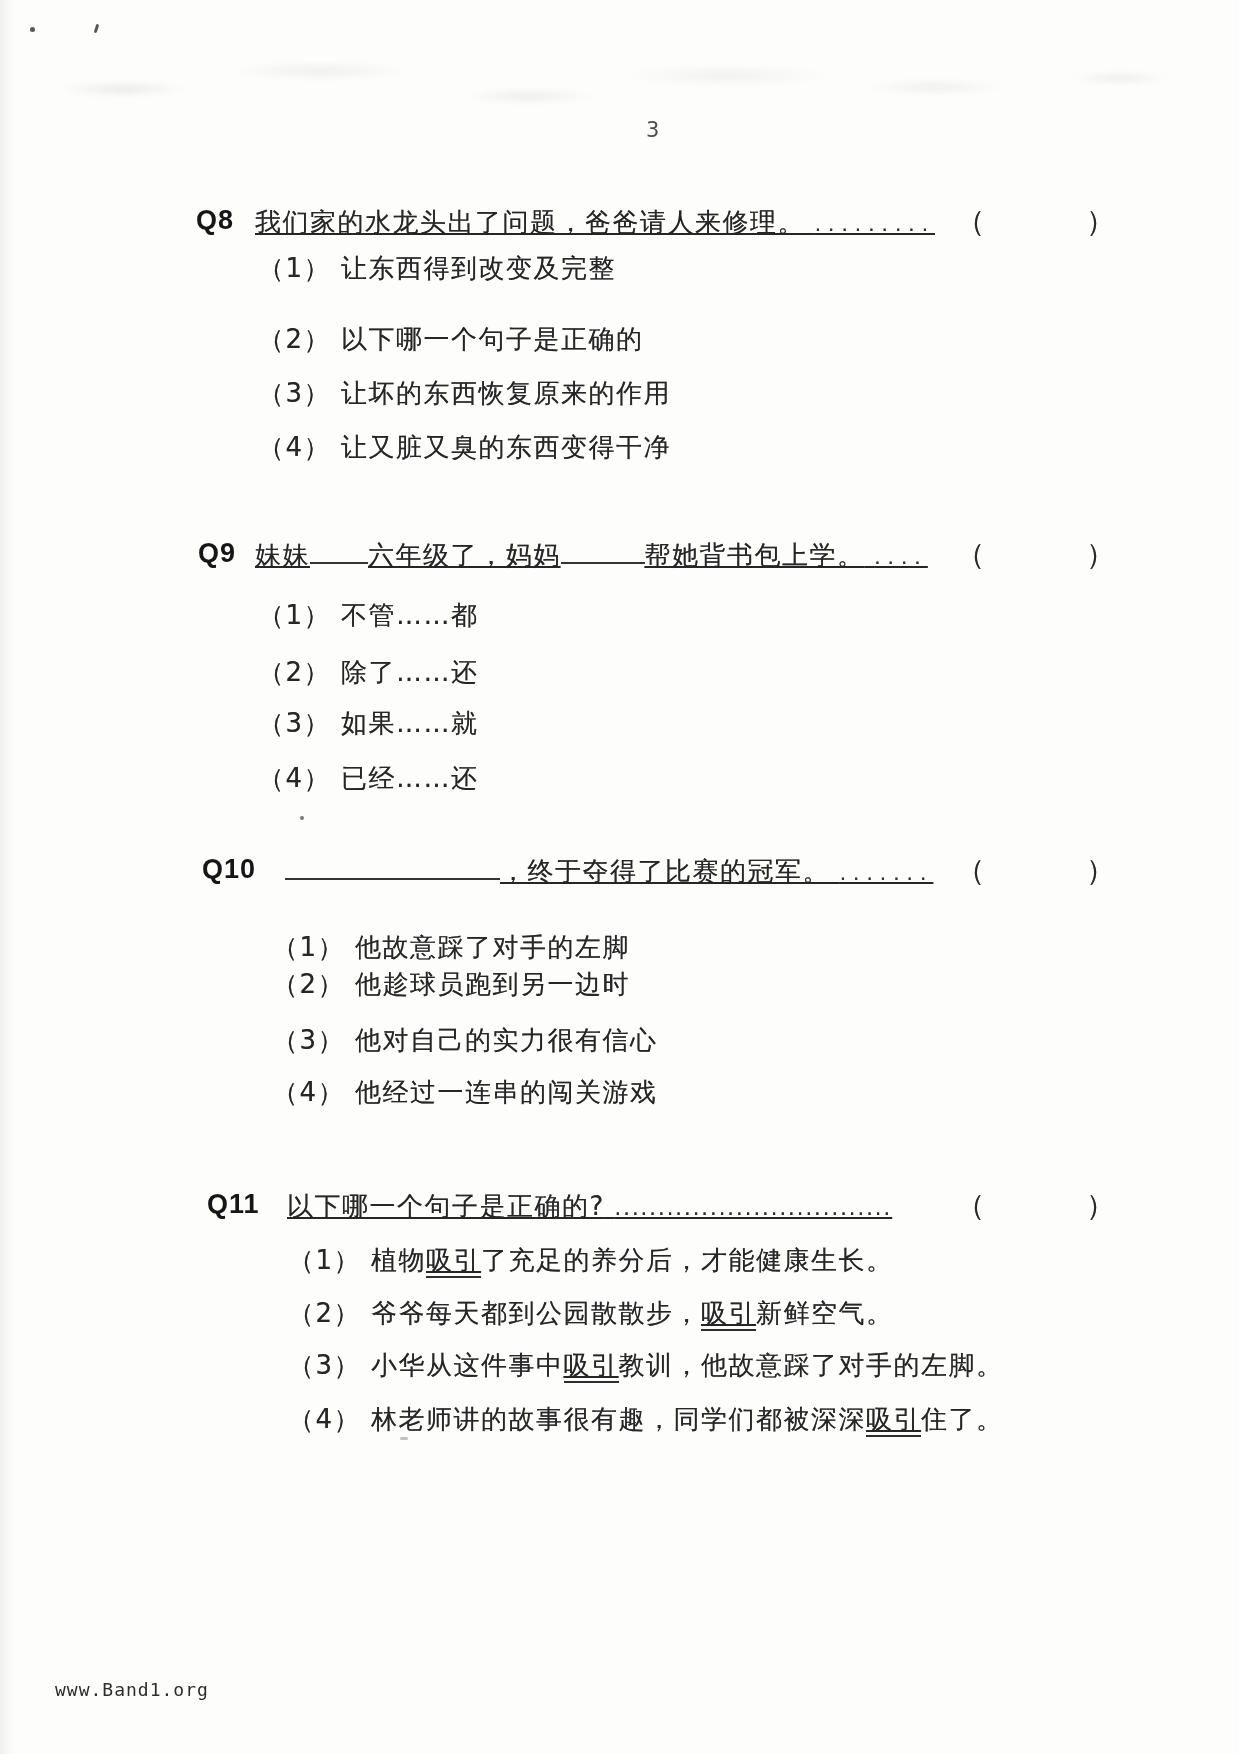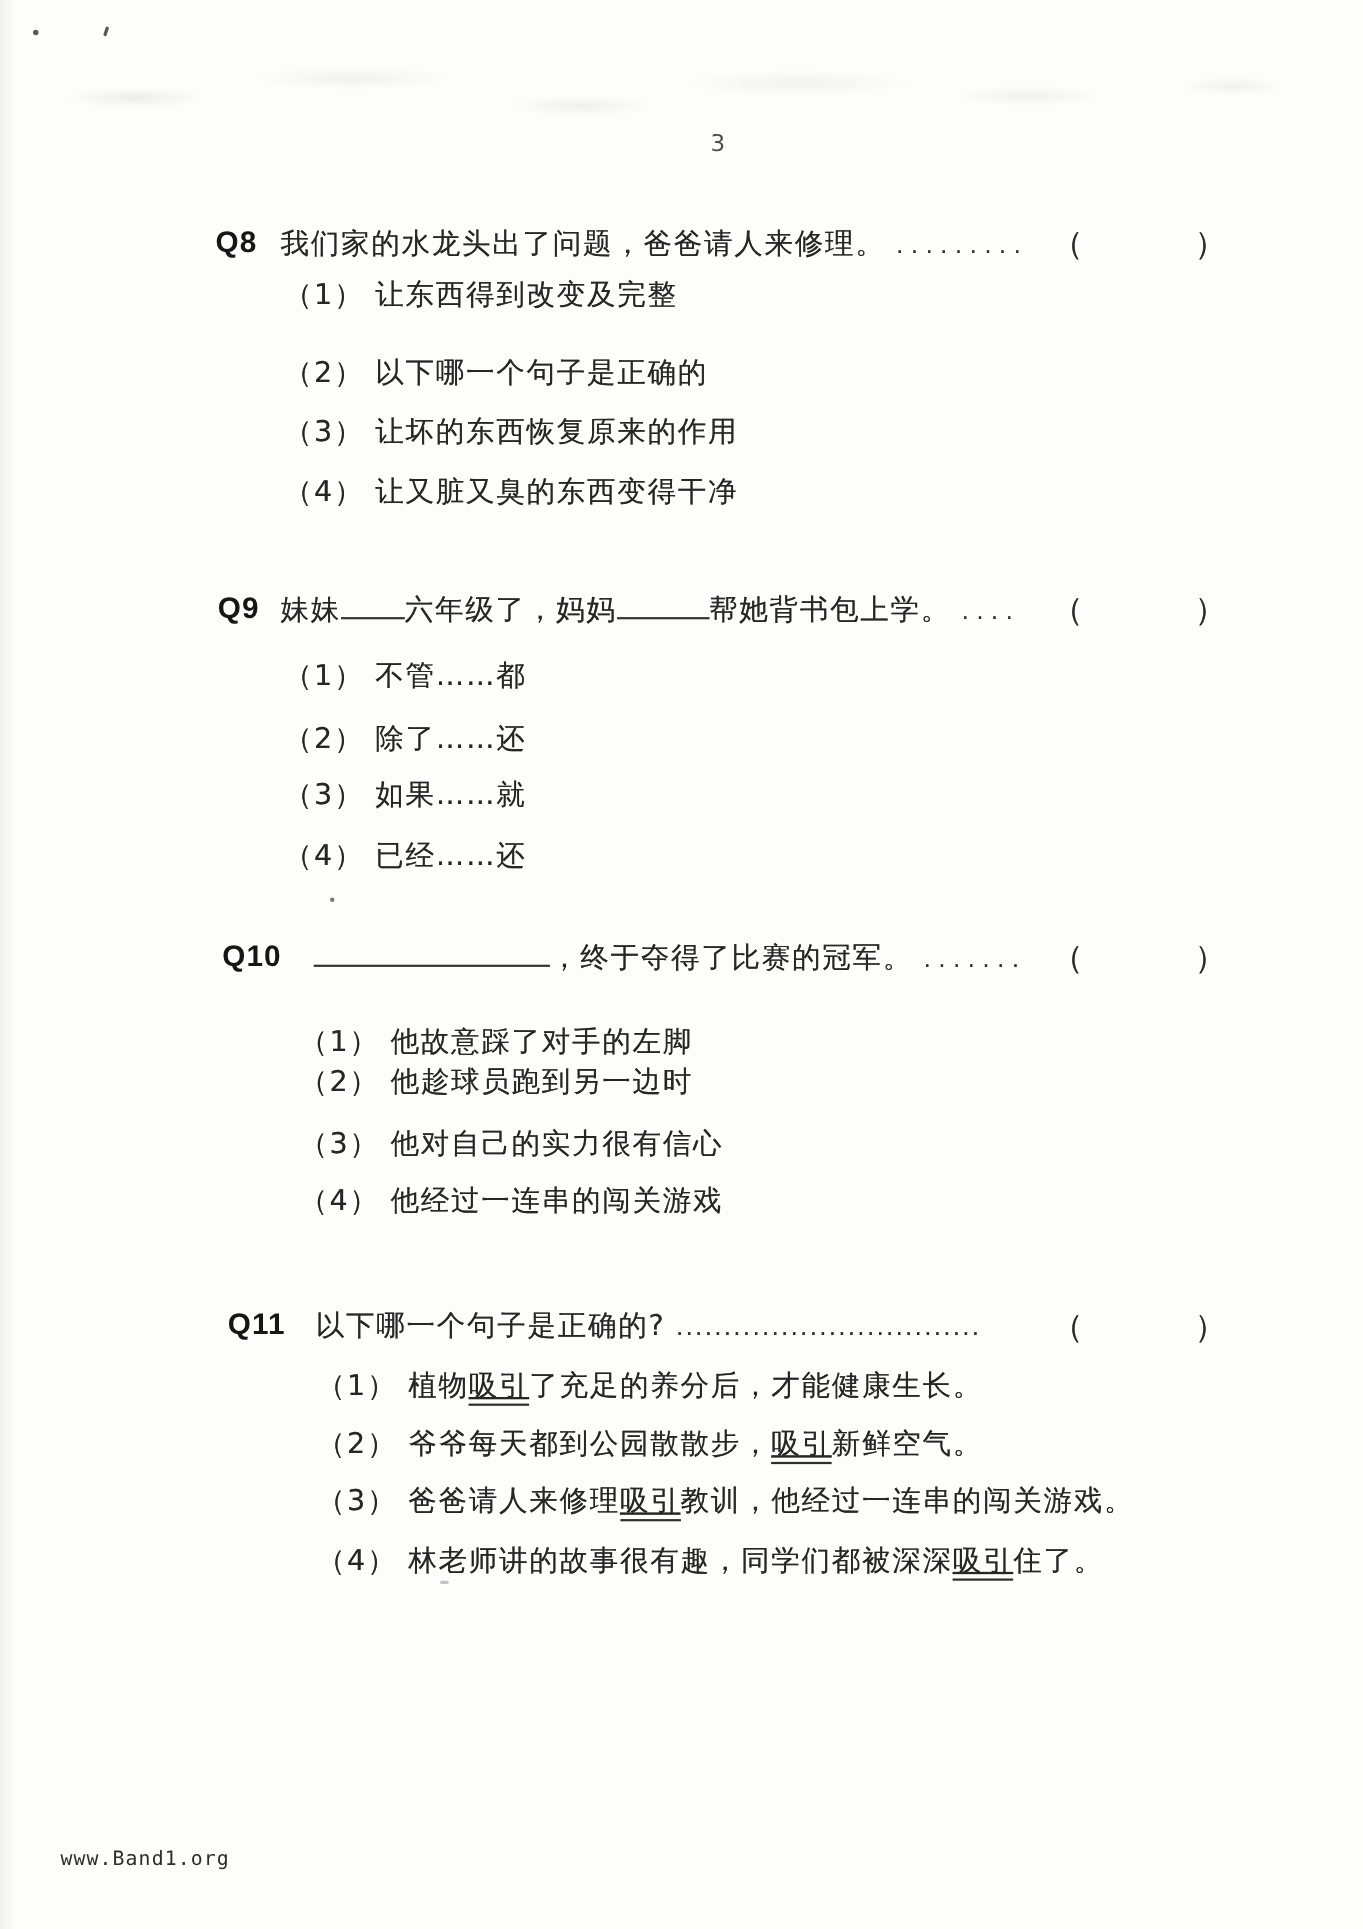--- a/index.html
+++ b/index.html
@@ -47,21 +47,21 @@
   .q9 .qlabel{left:198px}
   .q10 .qlabel{left:202px}
   .q11 .qlabel{left:207px}
 
   .cjk{
     font-size:26px;color:#262626;letter-spacing:1.5px;line-height:34px;
     text-shadow:0 0 0.6px rgba(25,25,25,.55);
   }
   .stem-line{
     position:absolute;left:255px;top:0;width:700px;
-    white-space:nowrap;overflow:hidden;
+    white-space:nowrap;overflow:hidden;text-decoration:underline;
   }
   .q10 .stem-line{left:285px;width:670px}
   .q11 .stem-line{left:287px;width:668px}
 
   .dots{font-size:20px;letter-spacing:7px;color:#2e2e2e;}
   .q11 .dots{letter-spacing:2px;font-size:21px;}
 
   .br-open,.br-close{
     position:absolute;top:-3px;font-size:29px;color:#2a2a2a;
     text-shadow:0 0 0.6px rgba(25,25,25,.55);
@@ -151,19 +151,19 @@
   <section class="question q11">
     <span class="qlabel">Q11</span>
     <span class="stem-line cjk">
       <span>以下哪一个句子是正确的?</span>
       <span class="dots">................................</span>
     </span>
     <span class="br-open">（</span>
     <span class="br-close">）</span>
     <span class="opt o1 cjk"><span class="num">（1）</span><span>植物</span><span class="ul">吸引</span><span>了充足的养分后，才能健康生长。</span></span>
     <span class="opt o2 cjk"><span class="num">（2）</span><span>爷爷每天都到公园散散步，</span><span class="ul">吸引</span><span>新鲜空气。</span></span>
-    <span class="opt o3 cjk"><span class="num">（3）</span><span>爸爸请人来修理</span><span class="ul">吸引</span><span>教训，他经过一连串的闯关游戏。</span></span>
+    <span class="opt o3 cjk"><span class="num">（3）</span><span>小华从这件事中</span><span class="ul">吸引</span><span>教训，他故意踩了对手的左脚。</span></span>
     <span class="opt o4 cjk"><span class="num">（4）</span><span>林老师讲的故事很有趣，同学们都被深深</span><span class="ul">吸引</span><span>住了。</span></span>
   </section>
 
   <div class="watermark">www.Band1.org</div>
 
 </div>
 
 </body></html>

